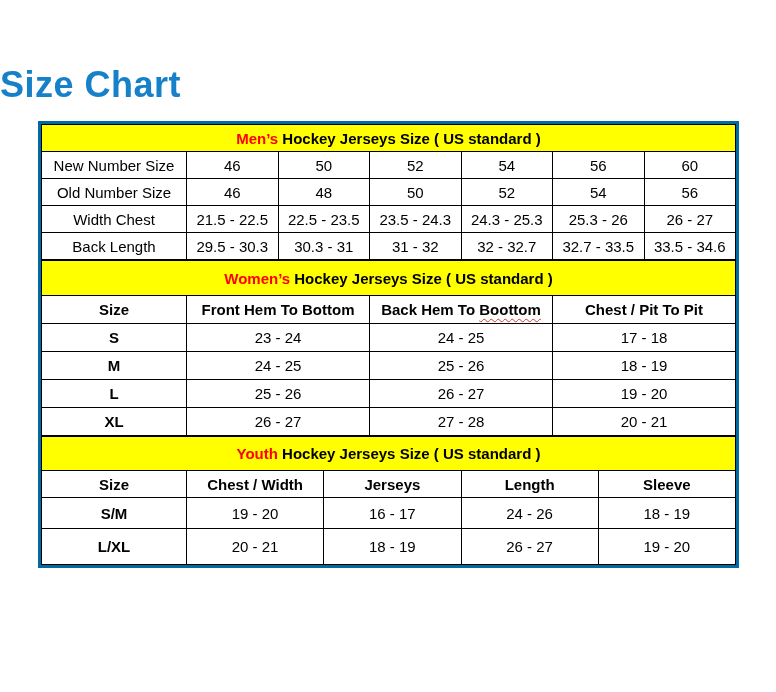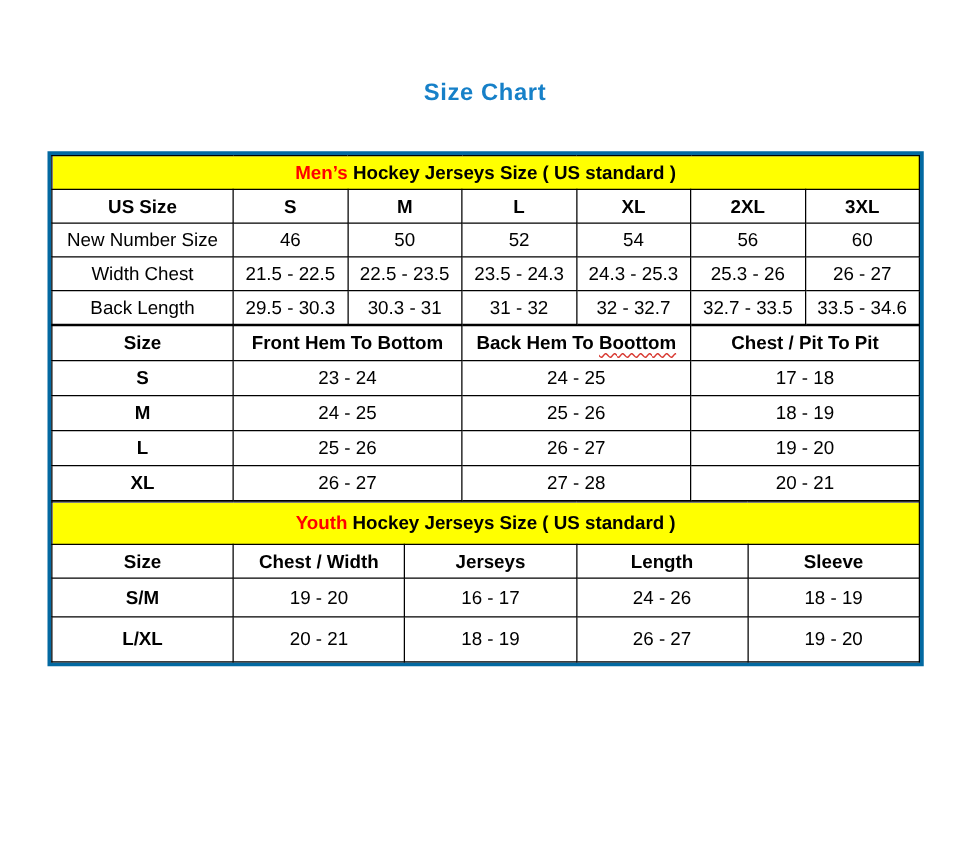--- a/index.html
+++ b/index.html
@@ -12,22 +12,22 @@
     height: 692px;
     position: relative;
     font-family: "Liberation Sans", "DejaVu Sans", sans-serif;
     color: #000000;
   }
   .page-title {
     position: absolute;
     top: 64px;
     left: 0;
     width: 100%;
-    text-align: center;
-    font-size: 19px;
+    text-align: left;
+    font-size: 36px;
     font-weight: bold;
     color: #1680C8;
     letter-spacing: 0.5px;
   }
   .chart-wrap {
     position: absolute;
     left: 38px;
     top: 121px;
     width: 695px;
     border: 3px solid #0369a1;
@@ -85,39 +85,39 @@
         <col>
         <col>
         <col>
         <col>
         <col>
     </colgroup>
     <tbody>
         <tr>
       <td colspan="7" class="band"><span class="accent-red">Men’s</span><span> Hockey Jerseys Size ( US standard )</span></td>
     </tr>
-    <tr class="head">
-      <td>US Size</td>
-      <td>S</td>
-      <td>M</td>
-      <td>L</td>
-      <td>XL</td>
-      <td>2XL</td>
-      <td>3XL</td>
-    </tr>
     <tr>
       <td>New Number Size</td>
       <td>46</td>
       <td>50</td>
       <td>52</td>
       <td>54</td>
       <td>56</td>
       <td>60</td>
     </tr>
     <tr>
+      <td>Old Number Size</td>
+      <td>46</td>
+      <td>48</td>
+      <td>50</td>
+      <td>52</td>
+      <td>54</td>
+      <td>56</td>
+    </tr>
+    <tr>
       <td>Width Chest</td>
       <td>21.5 - 22.5</td>
       <td>22.5 - 23.5</td>
       <td>23.5 - 24.3</td>
       <td>24.3 - 25.3</td>
       <td>25.3 - 26</td>
       <td>26 - 27</td>
     </tr>
     <tr>
       <td>Back Length</td>
@@ -132,20 +132,23 @@
     </table>
 
   <table class="section womens">
     <colgroup>
       <col style="width:145px">
       <col>
         <col>
         <col>
     </colgroup>
     <tbody>
+        <tr>
+      <td colspan="4" class="band"><span class="accent-red">Women’s</span><span> Hockey Jerseys Size ( US standard )</span></td>
+    </tr>
     <tr class="head">
       <td>Size</td>
       <td>Front Hem To Bottom</td>
       <td><span>Back Hem To </span><span class="sp-error">Boottom</span></td>
       <td>Chest / Pit To Pit</td>
     </tr>
     <tr>
       <td class="rlabel-bold">S</td>
       <td>23 - 24</td>
       <td>24 - 25</td>

